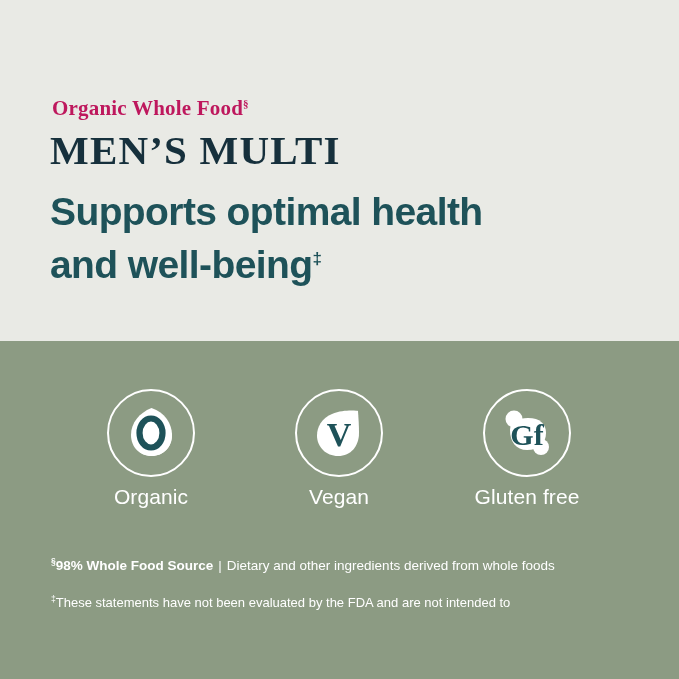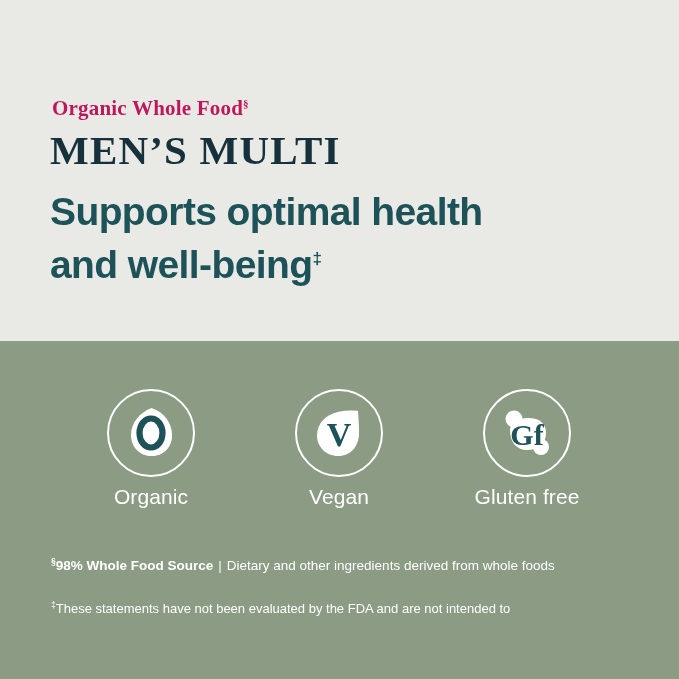--- a/index.html
+++ b/index.html
@@ -87,21 +87,21 @@
   .fn-line1 {
     font-family:"Liberation Sans", sans-serif;
     font-size:13.5px;
     line-height:16px;
     white-space:nowrap;
   }
   .fn-line1 .strong { font-weight:700; }
   .fn-line1 .sep { padding:0 5px; opacity:0.95; }
   .fn-line1 sup { font-size:8.5px; vertical-align:super; font-weight:700;}
   .fn-block2 {
-    margin-top:22px;
+    margin-top:16px;
     font-family:"Liberation Sans", sans-serif;
     font-size:13px;
     line-height:19px;
   }
   .fn-block2 sup { font-size:8.5px; vertical-align:super; }
   .fn-indent { padding-left:6px; display:block; }
 </style>
 </head>
 <body>
 

